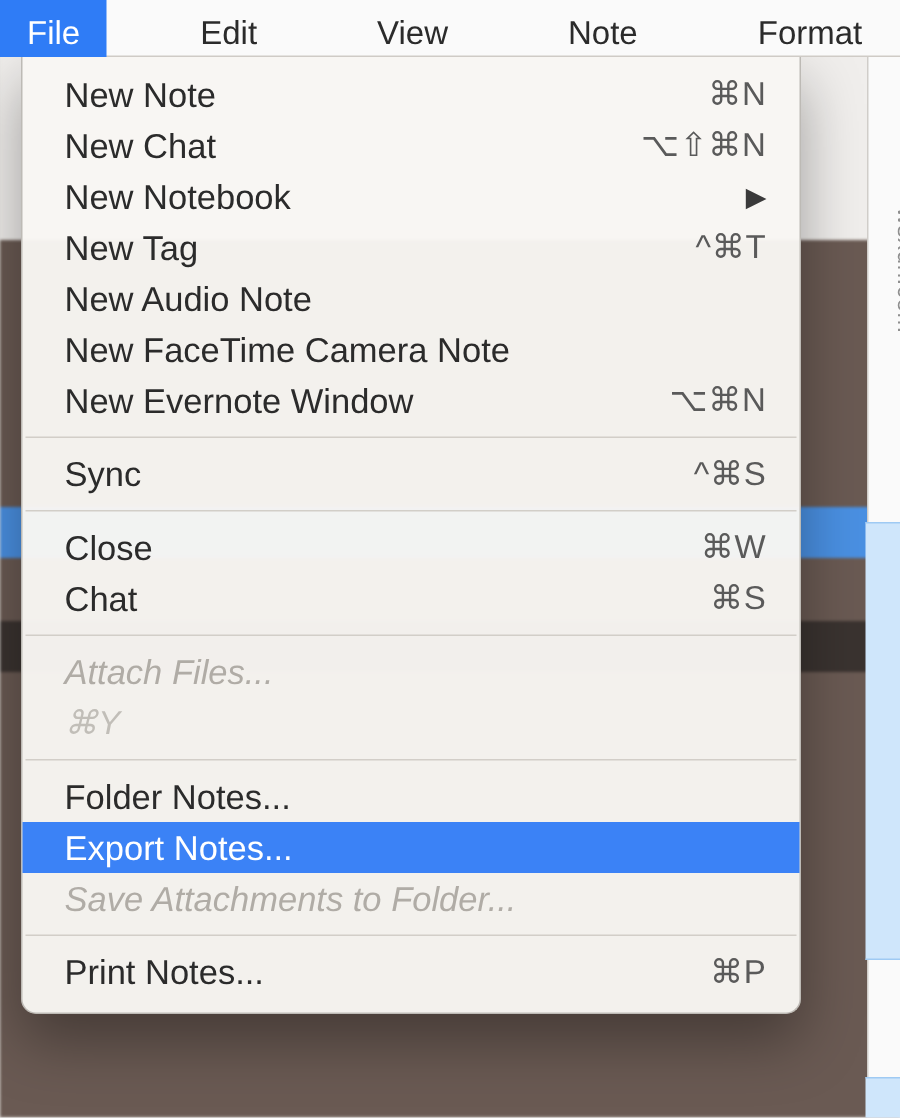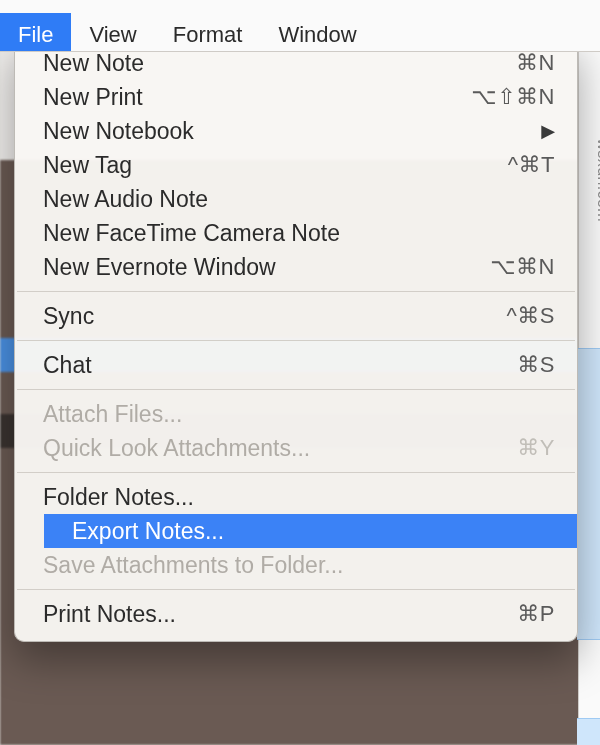--- a/index.html
+++ b/index.html
@@ -58,68 +58,69 @@
       transform: rotate(90deg);
       transform-origin: top right;
       white-space: nowrap;
       letter-spacing: 0.4px;
     }
 
     
     .menubar {
       position: relative;
       display: flex;
-      align-items: flex-end;
-      height: 52px;
+      align-items: center;
+      height: 38px;
       background: #fafafa;
       border-bottom: 1px solid #cfcbc6;
       font-size: 22px;
       color: #2b2b2b;
       z-index: 5;
+      gap: 44px;
     }
     .menubar .menu-title {
       padding: 6px 18px 0 18px;
       line-height: 32px;
       cursor: default;
     }
     .menubar .menu-title.active {
       background: #2f7cf6;
       color: #fff;
     }
 
     
     .dropdown {
       position: absolute;
       left: 14px;
       top: 38px;
-      width: 564px;
+      width: 520px;
       background: rgba(248,246,243,0.97);
       border: 1px solid #bdbab5;
       border-top: none;
       border-radius: 0 0 10px 10px;
       box-shadow: 0 18px 40px rgba(0,0,0,0.35);
       padding: 8px 0 10px 0;
       z-index: 4;
       font-size: 23px;
     }
     .menu-item {
       display: flex;
       align-items: center;
       height: 34px;
       padding: 0 22px 0 28px;
       color: #2b2b2b;
       white-space: nowrap;
     }
     .menu-item.disabled {
       color: #b0aca6;
+      font-style: italic;
     }
     .menu-item.highlight {
       background: #3b82f6;
       color: #fff;
-      margin-left: 29px;
     }
     .menu-item .label {
       flex: 1;
     }
     .menu-item .shortcut {
       font-size: 22px;
       color: #5a5a5a;
       letter-spacing: 0.5px;
       text-align: right;
       font-feature-settings: "kern";
@@ -139,34 +140,36 @@
   </style>
 </head>
 <body>
 
 <div class="background-blur"></div>
 <div class="right-panel"></div>
 <div class="wm-h">wsxdn.com</div>
 
 <div class="menubar">
   <div class="menu-title active">File</div>
+  <div class="menu-title">Edit</div>
   <div class="menu-title">View</div>
+  <div class="menu-title">Note</div>
   <div class="menu-title">Format</div>
   <div class="menu-title">Window</div>
 </div>
 
 <div class="dropdown">
 
   <div class="menu-item">
     <span class="label">New Note</span>
     <span class="shortcut">⌘N</span>
   </div>
 
   <div class="menu-item">
-    <span class="label">New Print</span>
+    <span class="label">New Chat</span>
     <span class="shortcut">⌥⇧⌘N</span>
   </div>
 
   <div class="menu-item">
     <span class="label">New Notebook</span>
     <span class="submenu-arrow">▶</span>
   </div>
 
   <div class="menu-item">
     <span class="label">New Tag</span>
@@ -190,35 +193,38 @@
 
   <div class="separator"></div>
 
   <div class="menu-item">
     <span class="label">Sync</span>
     <span class="shortcut">^⌘S</span>
   </div>
 
   <div class="separator"></div>
 
+  <div class="menu-item">
+    <span class="label">Close</span>
+    <span class="shortcut">⌘W</span>
+  </div>
 
   <div class="menu-item">
     <span class="label">Chat</span>
     <span class="shortcut">⌘S</span>
   </div>
 
   <div class="separator"></div>
 
   <div class="menu-item disabled">
     <span class="label">Attach Files...</span>
     <span class="shortcut"></span>
   </div>
 
   <div class="menu-item disabled">
-    <span class="label">Quick Look Attachments...</span>
     <span class="shortcut">⌘Y</span>
   </div>
 
   <div class="separator"></div>
 
   <div class="menu-item">
     <span class="label">Folder Notes...</span>
     <span class="shortcut"></span>
   </div>
 

